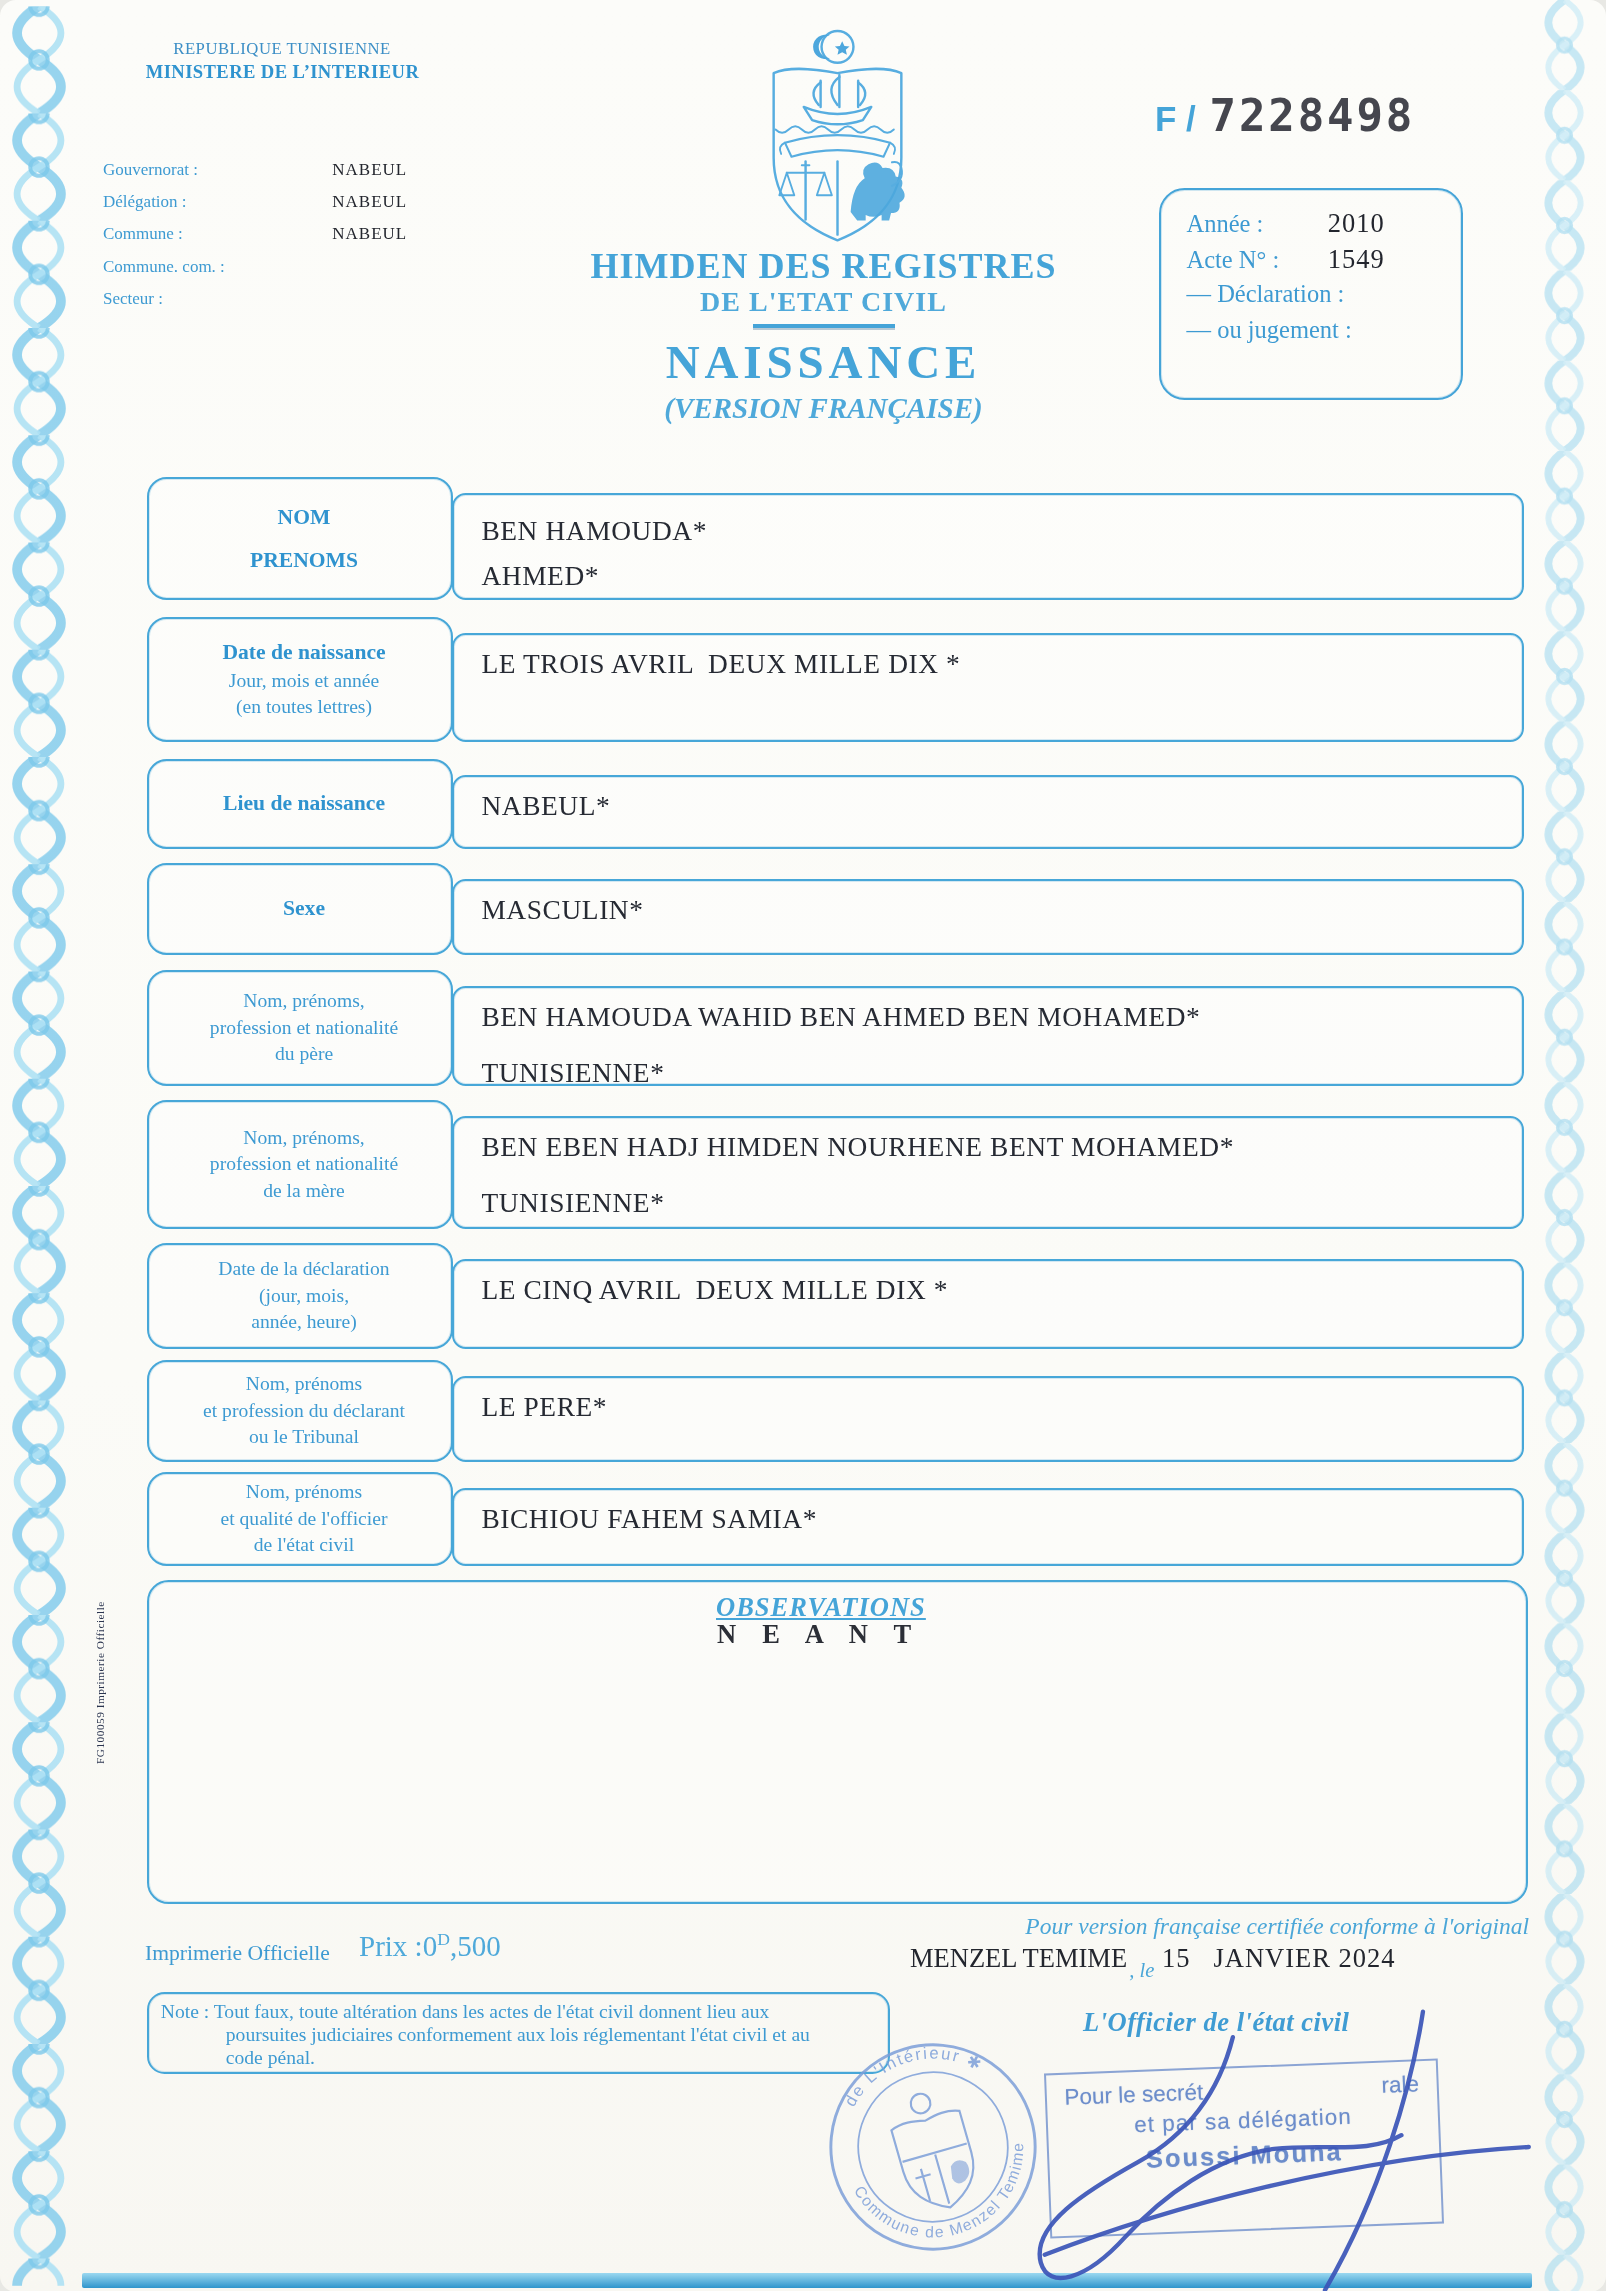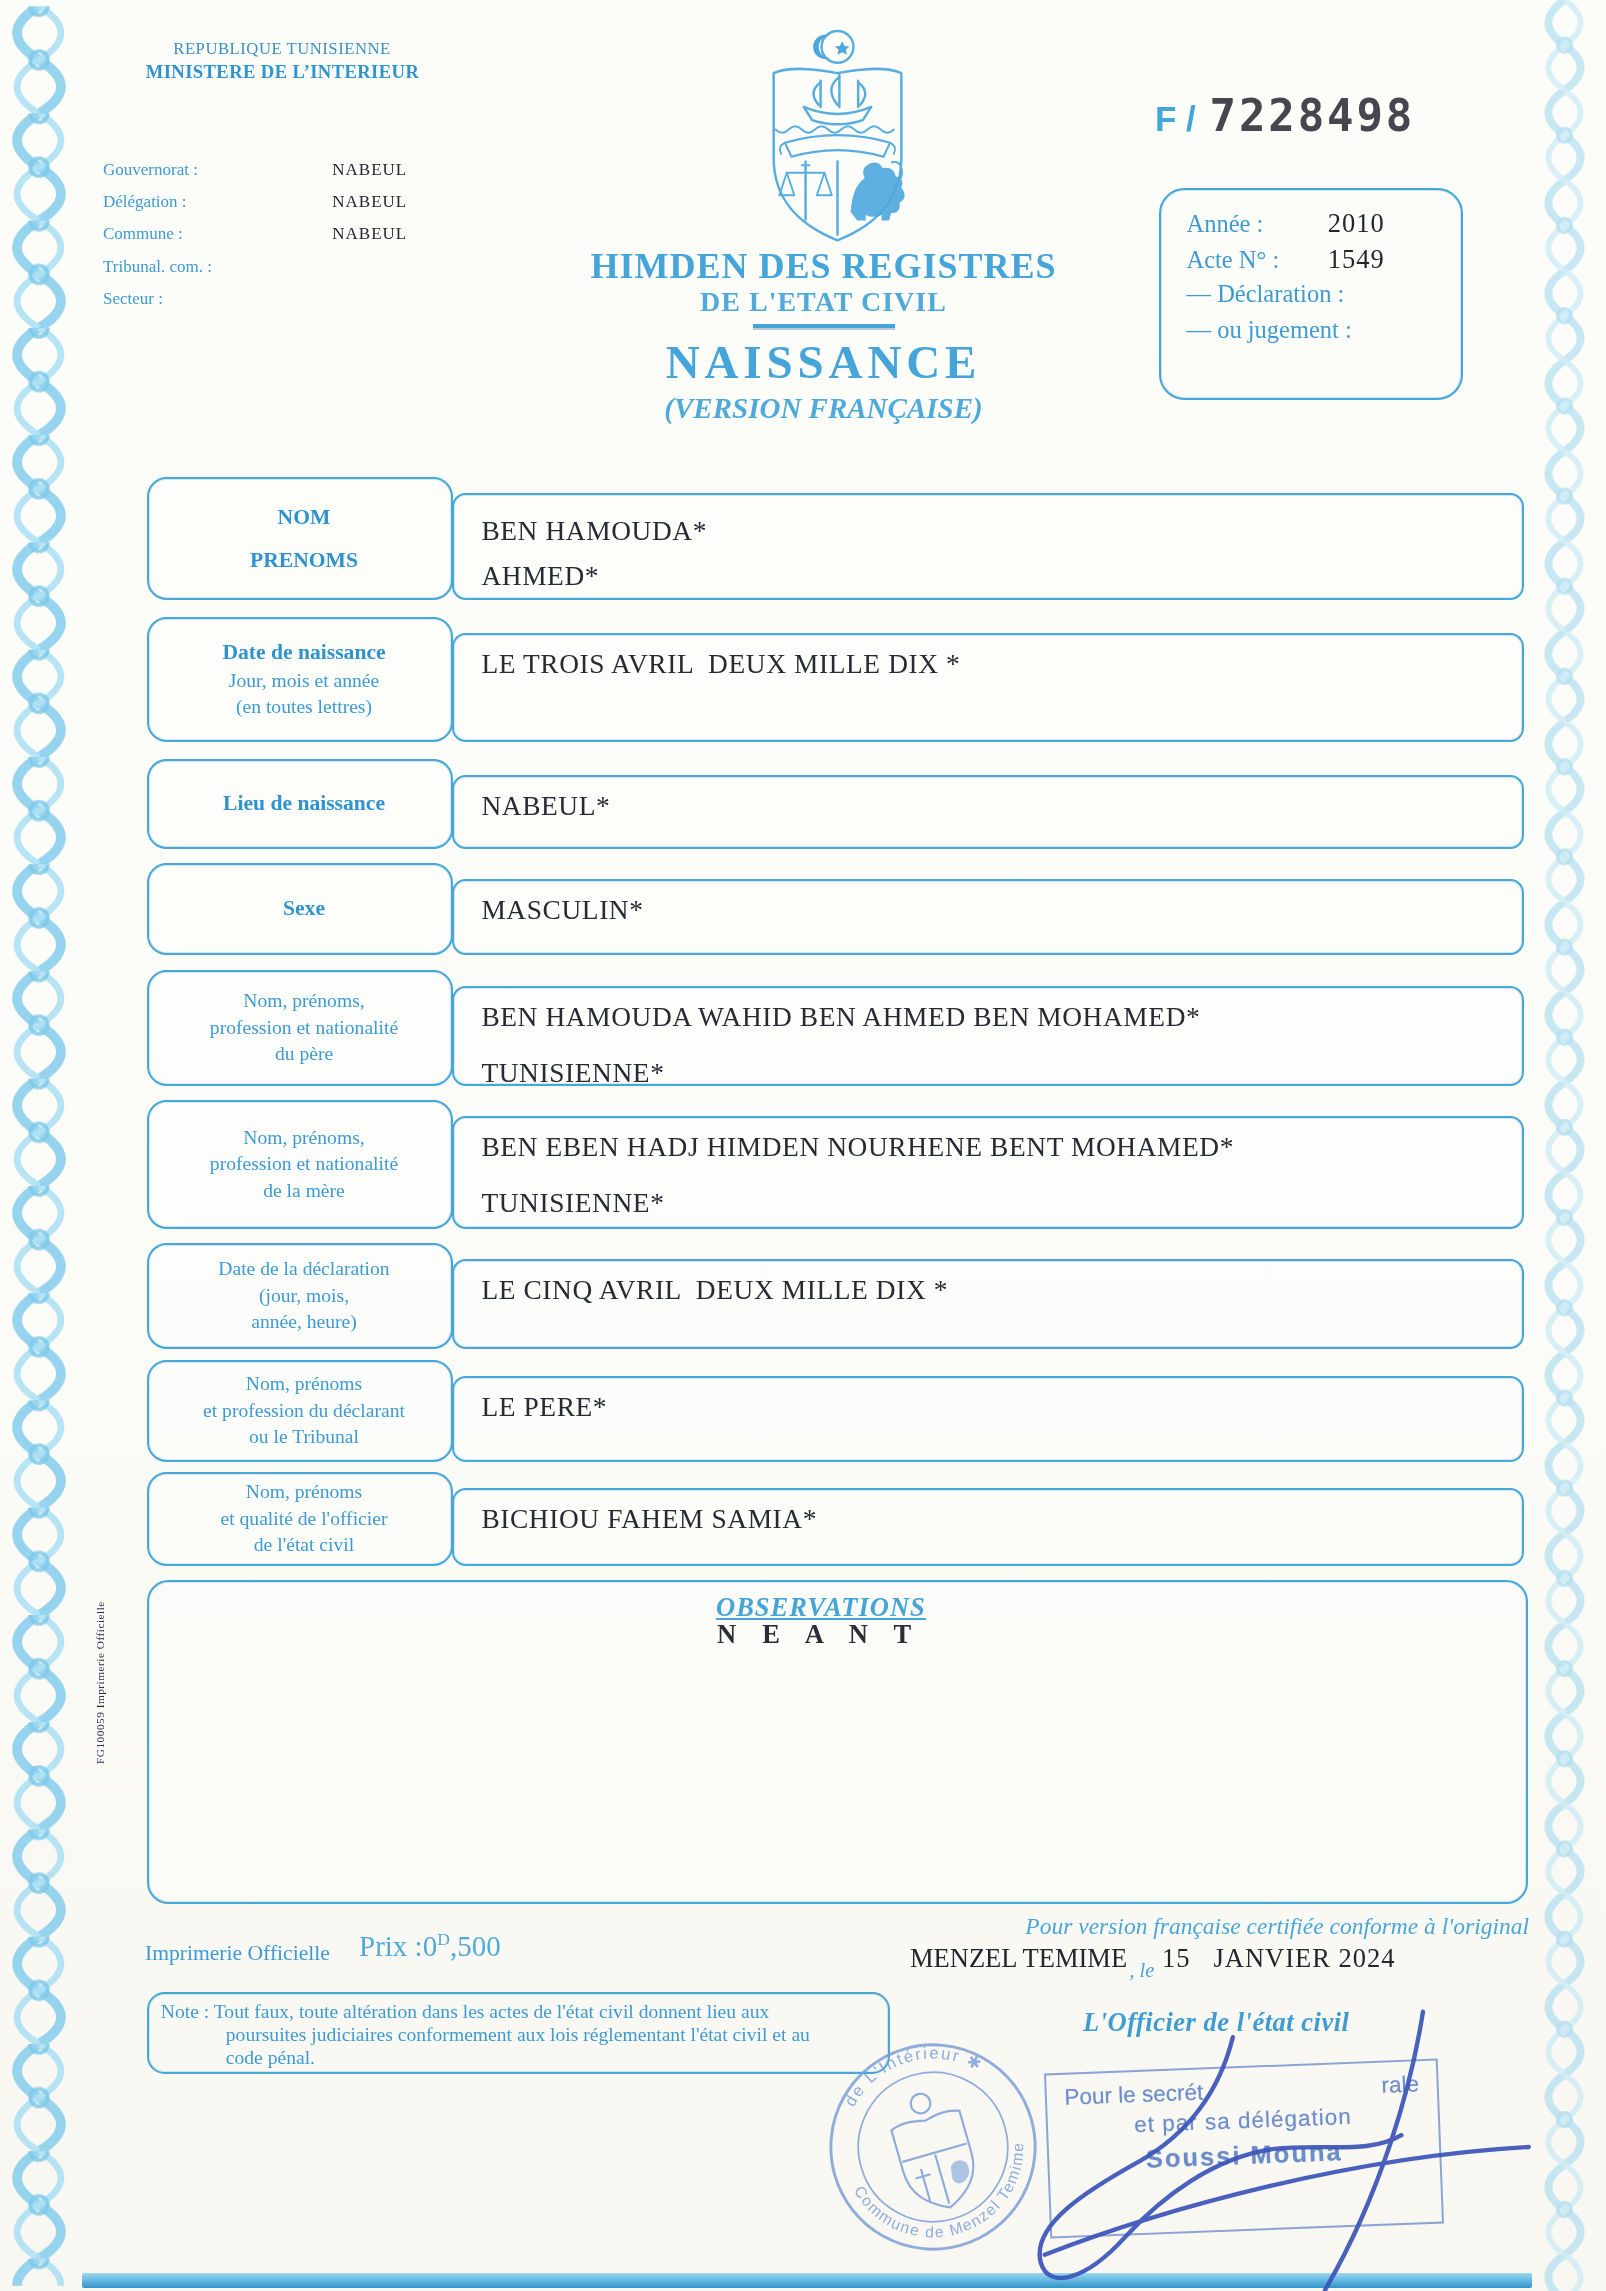--- a/index.html
+++ b/index.html
@@ -1,18 +1,18 @@
 <!DOCTYPE html>
 <html><head>
 <meta charset="utf-8">
 <style>
   html,body{margin:0;padding:0;background:#e8e8e4;}
   .page{position:relative;width:1606px;height:2292px;margin:0 auto;overflow:hidden;
         background:linear-gradient(180deg,#fcfcf9 0%,#fbfbf7 60%,#f8f7f2 100%);
-        font-family:"Liberation Serif","DejaVu Serif",serif;color:#23262e;}
+        font-family:"Liberation Serif","DejaVu Serif",serif;color:#23262e;border-radius:16px;}
   .abs{position:absolute;}
   
   .republic{left:125px;top:39px;width:314px;text-align:center;font-size:16.7px;letter-spacing:0.5px;color:#3d8fc6;}
   .ministry{left:116px;top:61px;width:333px;text-align:center;font-size:18.6px;font-weight:bold;letter-spacing:0.4px;color:#2f93cf;}
   .locline{left:103px;width:549px;height:32px;font-size:17px;}
   .loclbl{display:inline-block;width:225px;color:#3d9ad2;}
   .locval{color:#23262e;letter-spacing:1px;}
   .title1{left:461px;top:245px;width:725px;text-align:center;font-size:36px;font-weight:bold;letter-spacing:1px;color:#45a4d8;}
   .title2{left:461px;top:286px;width:725px;text-align:center;font-size:28px;font-weight:bold;letter-spacing:1px;color:#4fa9da;}
   .title-rule{left:753px;top:324px;width:142px;height:3.9px;background:#45a4d8;box-shadow:0 2px 0 rgba(60,110,150,.35);}
@@ -106,21 +106,21 @@
   </div>
   <div class="abs locline" style="top:192px;">
     <span class="loclbl">Délégation :</span>
     <span class="locval">NABEUL</span>
   </div>
   <div class="abs locline" style="top:224px;">
     <span class="loclbl">Commune :</span>
     <span class="locval">NABEUL</span>
   </div>
   <div class="abs locline" style="top:257px;">
-    <span class="loclbl">Tribunal. com. :</span>
+    <span class="loclbl">Commune. com. :</span>
     <span class="locval"></span>
   </div>
   <div class="abs locline" style="top:289px;">
     <span class="loclbl">Secteur :</span>
     <span class="locval"></span>
   </div>
 
   <svg class="abs" style="left:753px;top:21.6px;" width="169" height="230" viewBox="0 0 180 240">
     <g stroke="#57ade0" stroke-width="2.6" fill="none" stroke-linecap="round" stroke-linejoin="round">
       <circle cx="90" cy="24" r="17"></circle>

